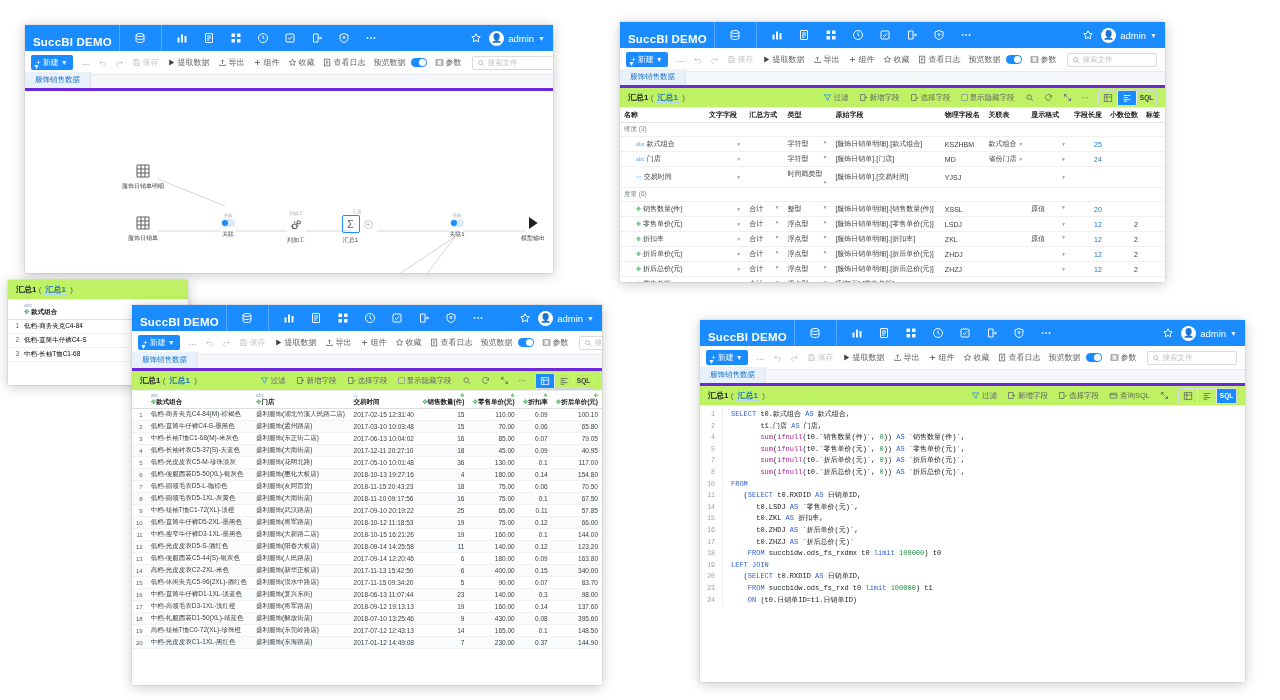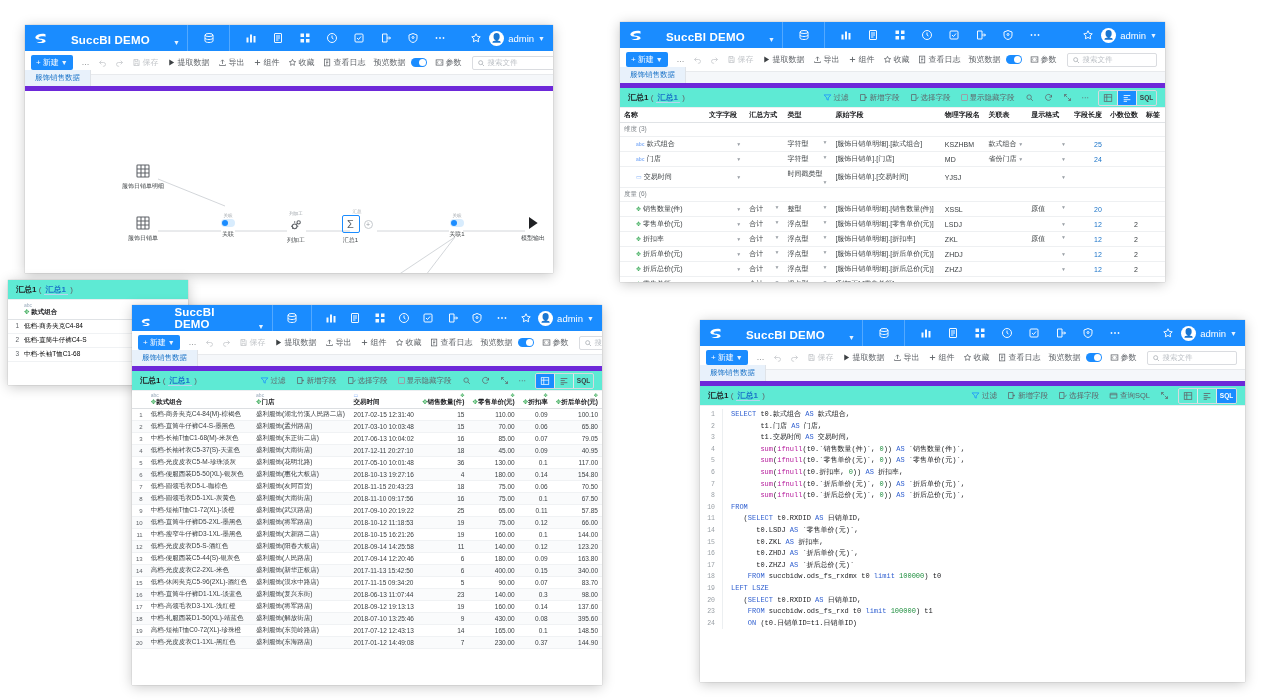--- a/index.html
+++ b/index.html
@@ -16,21 +16,21 @@
     position:absolute;
     background:#fff;
     box-shadow:0 2px 12px rgba(0,0,0,.22), 0 0 1px rgba(0,0,0,.3);
     overflow:hidden;
   }
   .topbar {
     height:26px; background:#1a8cff;
     display:flex; align-items:center;
     padding:0 8px; color:#fff;
   }
-  .brand { display:flex; align-items:flex-end; gap:23px; font-size:11.5px; font-weight:600; letter-spacing:.2px; }
+  .brand { display:flex; align-items:flex-start; gap:15px; font-size:11.5px; font-weight:600; letter-spacing:.2px;flex-direction:column; }
   .brand .logo { width:15px; height:15px; display:block; }
   .caret { font-size:7px; opacity:.9; }
   .topbar-sep { width:1px; height:26px; background:rgba(255,255,255,.25); margin:0 7px; }
   .ticon { width:17px; height:17px; display:flex; align-items:center; justify-content:center; opacity:.95; margin:0 5px; }
   .ticon svg { width:12px; height:12px; }
   .topbar-spacer { flex:1; }
   .avatar {
     width:15px;height:15px;border-radius:50%;
     background:#fff; color:#1a8cff;
     display:flex;align-items:center;justify-content:center;
@@ -58,31 +58,31 @@
   }
   .toggle::after{content:"";position:absolute;right:1px;top:1px;width:7px;height:7px;border-radius:50%;background:#fff;}
   .search-box {
     margin-left:6px; border:1px solid #dadce0; border-radius:2px;
     height:14px; display:flex; align-items:center; gap:3px;
     padding:0 4px; color:#bdc1c6; font-size:7.5px; min-width:90px;
   }
   .search-box svg{width:8px;height:8px;}
 
   
-  .doctabs { height:16px; background:#f5f7fa; border-bottom:5px solid #6d28d9; display:flex; align-items:flex-end; }
+  .doctabs { height:16px; background:#f5f7fa; border-bottom:3px solid #6d28d9; display:flex; align-items:flex-end; }
   .doctab {
     background:#e8f1fb; color:#1a73c8; font-size:7.5px;
     padding:2px 10px; height:16px; display:flex; align-items:center;
     border-right:1px solid #dfe3e8;
   }
 
   
   .subbar {
     height:20px; display:flex; align-items:center; padding:0 8px;
-    font-size:8px; color:#3c4043; border-bottom:1px solid #eceff1; background:#5eead4;
+    font-size:8px; color:#3c4043; border-bottom:1px solid #eceff1; background:#bef264;
   }
   .crumb { font-weight:600; font-size:8px; color:#202124; }
   .crumb .paren { font-weight:400; color:#5f6368; }
   .crumb .link { color:#1a73c8; border-bottom:1px solid #b9d4ef; padding:0 2px; }
   .sub-spacer{flex:1;}
   .sb { display:flex; align-items:center; gap:2px; margin:0 5px; color:#5f6368; font-size:7.5px; }
   .sb svg{width:9px;height:9px;}
   .viewgrp { display:flex; border:1px solid #d6dade; border-radius:2px; overflow:hidden; margin-left:4px; }
   .viewgrp > div { width:19px; height:14px; display:flex; align-items:center; justify-content:center; border-right:1px solid #e4e7ea; }
   .viewgrp > div:last-child{border-right:none;}
@@ -1548,36 +1548,28 @@
     <div class="sqlwrap" id="sqlBody">
         <div class="sqlrow">
           <span class="lineno">1</span>
           <span class="code"><span class="kw">SELECT</span> t0.款式组合 <span class="kw">AS</span> 款式组合,</span>
         </div>
         <div class="sqlrow">
           <span class="lineno">2</span>
           <span class="code">       t1.门店 <span class="kw">AS</span> 门店,</span>
         </div>
         <div class="sqlrow">
-          <span class="lineno">3</span>
-          <span class="code">       t1.交易时间 <span class="kw">AS</span> 交易时间,</span>
-        </div>
-        <div class="sqlrow">
           <span class="lineno">4</span>
           <span class="code">       <span class="fn">sum</span>(<span class="fn">ifnull</span>(t0.`销售数量(件)`, <span class="nm">0</span>)) <span class="kw">AS</span> `销售数量(件)`,</span>
         </div>
         <div class="sqlrow">
           <span class="lineno">5</span>
           <span class="code">       <span class="fn">sum</span>(<span class="fn">ifnull</span>(t0.`零售单价(元)`, <span class="nm">0</span>)) <span class="kw">AS</span> `零售单价(元)`,</span>
         </div>
         <div class="sqlrow">
-          <span class="lineno">6</span>
-          <span class="code">       <span class="fn">sum</span>(<span class="fn">ifnull</span>(t0.折扣率, <span class="nm">0</span>)) <span class="kw">AS</span> 折扣率,</span>
-        </div>
-        <div class="sqlrow">
           <span class="lineno">7</span>
           <span class="code">       <span class="fn">sum</span>(<span class="fn">ifnull</span>(t0.`折后单价(元)`, <span class="nm">0</span>)) <span class="kw">AS</span> `折后单价(元)`,</span>
         </div>
         <div class="sqlrow">
           <span class="lineno">8</span>
           <span class="code">       <span class="fn">sum</span>(<span class="fn">ifnull</span>(t0.`折后总价(元)`, <span class="nm">0</span>)) <span class="kw">AS</span> `折后总价(元)`,</span>
         </div>
         <div class="sqlrow">
           <span class="lineno">10</span>
           <span class="code"><span class="kw">FROM</span></span>
@@ -1601,21 +1593,21 @@
         <div class="sqlrow">
           <span class="lineno">17</span>
           <span class="code">      t0.ZHZJ <span class="kw">AS</span> `折后总价(元)`</span>
         </div>
         <div class="sqlrow">
           <span class="lineno">18</span>
           <span class="code">    <span class="kw">FROM</span> succbidw.ods_fs_rxdmx t0 <span class="kw">limit</span> <span class="nm">100000</span>) t0</span>
         </div>
         <div class="sqlrow">
           <span class="lineno">19</span>
-          <span class="code"><span class="kw">LEFT LSZE</span></span>
+          <span class="code"><span class="kw">LEFT JOIN</span></span>
         </div>
         <div class="sqlrow">
           <span class="lineno">20</span>
           <span class="code">   (<span class="kw">SELECT</span> t0.RXDID <span class="kw">AS</span> 日销单ID,</span>
         </div>
         <div class="sqlrow">
           <span class="lineno">23</span>
           <span class="code">    <span class="kw">FROM</span> succbidw.ods_fs_rxd t0 <span class="kw">limit</span> <span class="nm">100000</span>) t1</span>
         </div>
         <div class="sqlrow">

